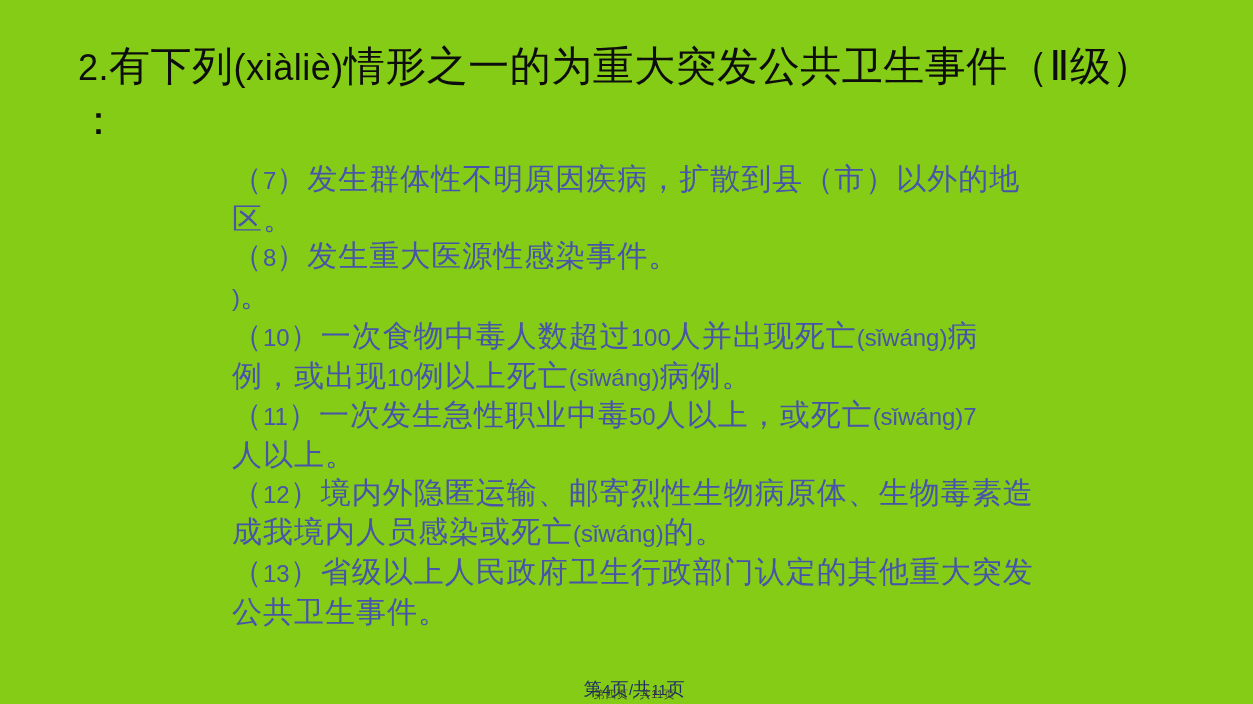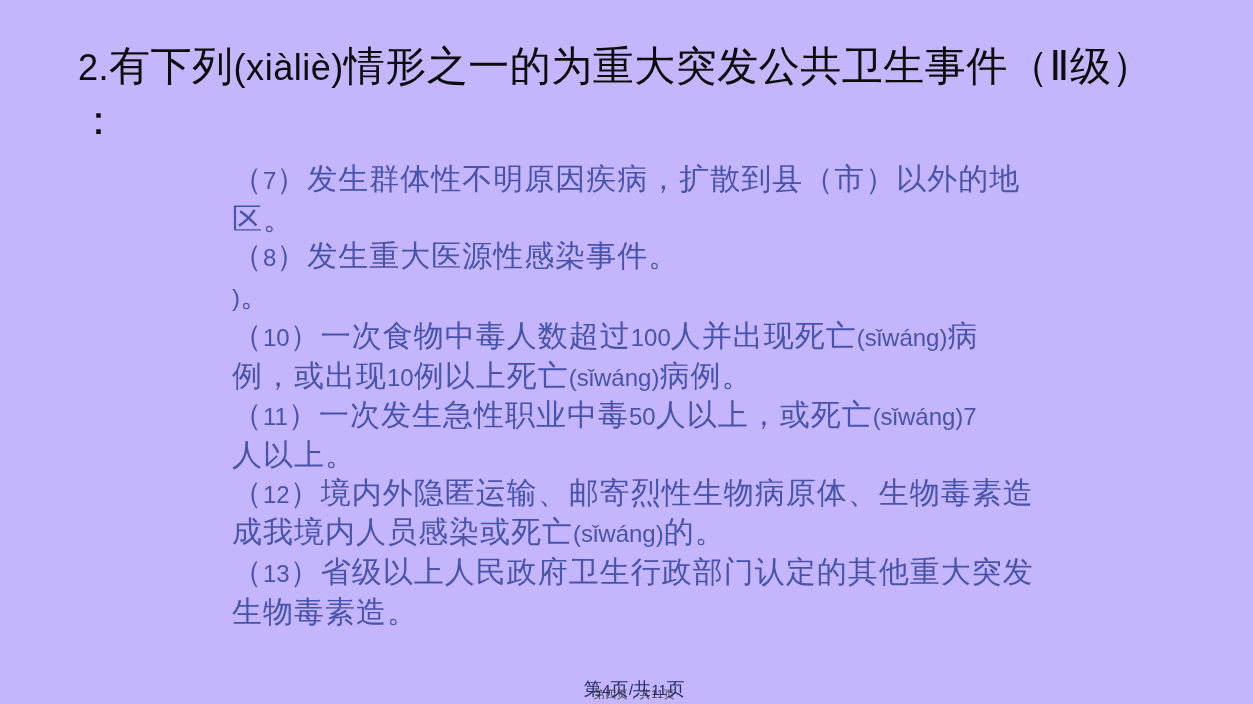--- a/index.html
+++ b/index.html
@@ -68,40 +68,40 @@
     top: 5px;
     transform: translateX(-50%);
     font-size: 11px;
     color: #3a3a3a;
     white-space: nowrap;
   }
 </style>
 </head>
 <body>
 
-<div class="slide" style="background: #c4b5fd;">
+<div class="slide" style="background: #84cc16;">
 
   <div class="slide-title" style="color: rgb(13, 13, 13);">
     <div><span class="latin">2.</span>有下列<span class="latin">(xiàliè)</span>情形之一的为重大突发公共卫生事件（Ⅱ级）</div>
     <div>：</div>
   </div>
 
   <div class="body-text" style="color: rgb(72, 84, 170);">
       <div>（<span class="latin">7</span>）发生群体性不明原因疾病，扩散到县（市）以外的地</div>
       <div>区。</div>
       <div>（<span class="latin">8</span>）发生重大医源性感染事件。</div>
       <div><span class="latin">)</span>。</div>
       <div>（<span class="latin">10</span>）一次食物中毒人数超过<span class="latin">100</span>人并出现死亡<span class="latin">(sǐwáng)</span>病</div>
       <div>例，或出现<span class="latin">10</span>例以上死亡<span class="latin">(sǐwáng)</span>病例。</div>
       <div>（<span class="latin">11</span>）一次发生急性职业中毒<span class="latin">50</span>人以上，或死亡<span class="latin">(sǐwáng)7</span></div>
       <div>人以上。</div>
       <div>（<span class="latin">12</span>）境内外隐匿运输、邮寄烈性生物病原体、生物毒素造</div>
       <div>成我境内人员感染或死亡<span class="latin">(sǐwáng)</span>的。</div>
       <div>（<span class="latin">13</span>）省级以上人民政府卫生行政部门认定的其他重大突发</div>
-      <div>生物毒素造。</div>
+      <div>公共卫生事件。</div>
     </div>
 
   <div class="footer">
     <div class="footer-big" style="color: rgb(31, 42, 102);">第<span class="latin">4</span>页<span class="latin">/</span>共<span class="latin">11</span>页
       <span class="footer-small" style="color: rgb(58, 58, 58);">第四页，共11页</span>
     </div>
   </div>
 
 </div>
 

